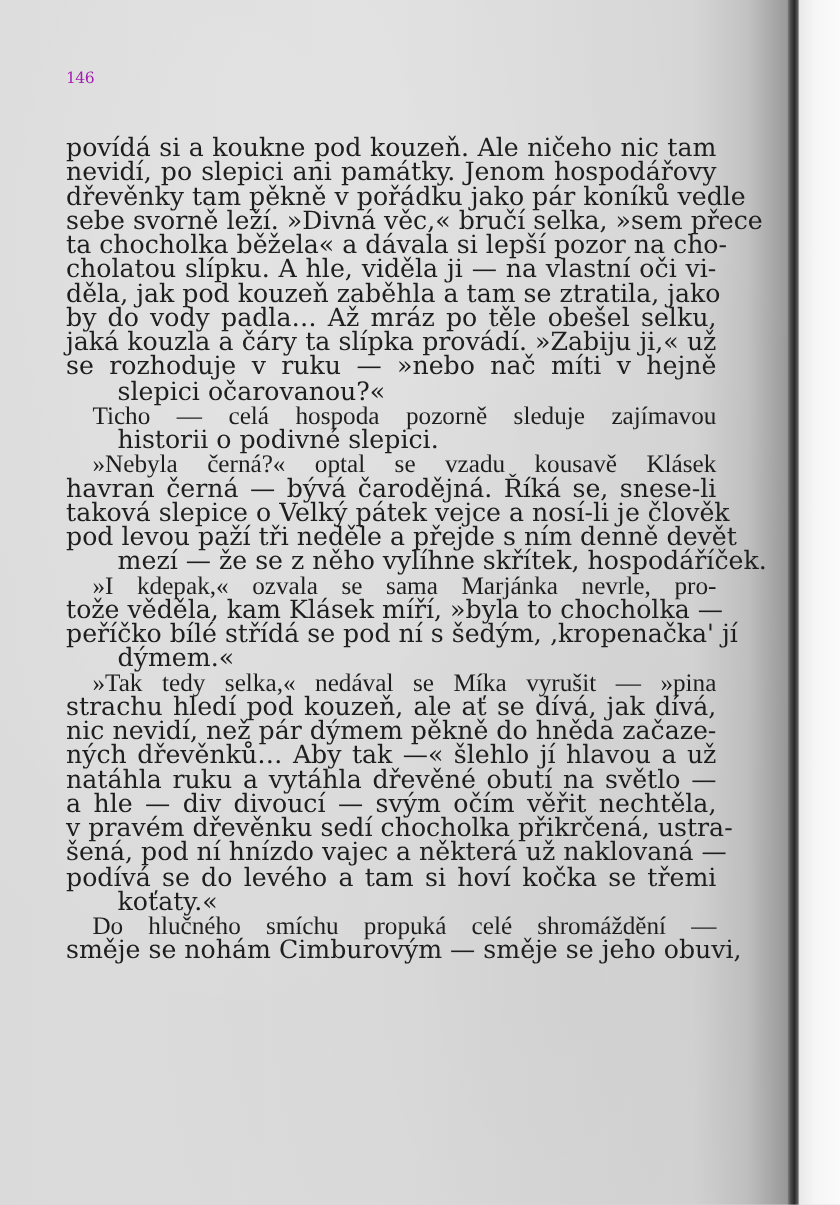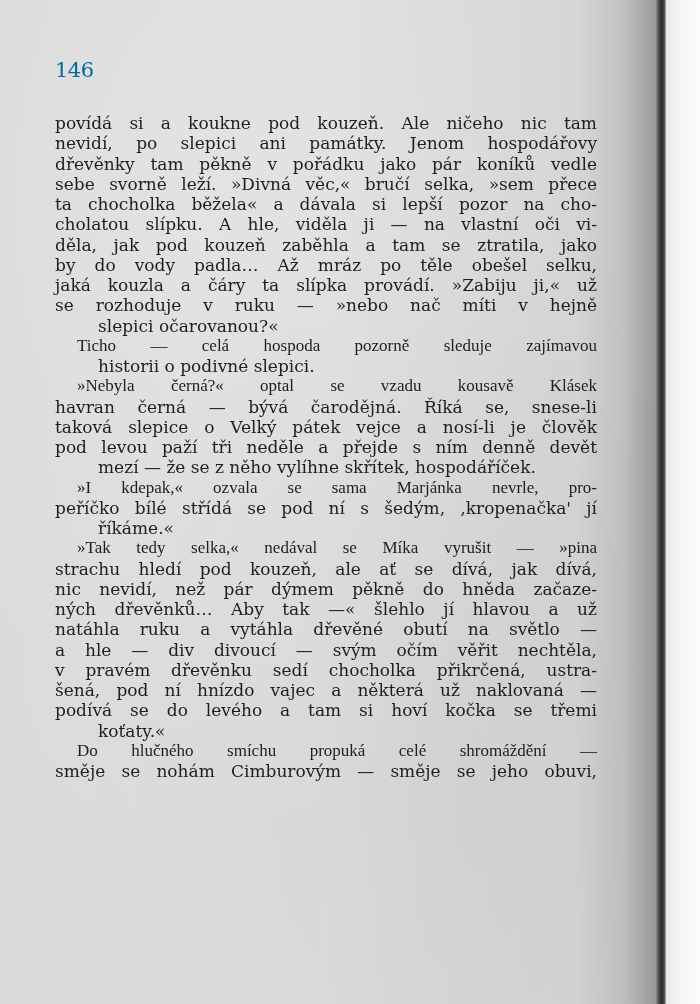--- a/index.html
+++ b/index.html
@@ -38,31 +38,31 @@
       left: 666px;
       top: 0;
       width: 34px;
       height: 1004px;
       background: linear-gradient(90deg, #e9e9e9 0%, #f6f6f6 40%, #fbfbfb 100%);
     }
     .page-number {
       position: absolute;
       left: 55px;
       top: 58px;
-      font-size: 21px;
-      color: #0369a1;
+      font-size: 13px;
+      color: #a21caf;
       letter-spacing: -0.5px;
     }
     .text-block {
       position: absolute;
       left: 55px;
       top: 113px;
       width: 542px;
       color: #1e1e1e;
-      font-size: 17px;
+      font-size: 21px;
       line-height: 20.25px;
     }
     .line {
       display: block;
       white-space: nowrap;
       text-align: justify;
       text-align-last: justify;
       height: 20.25px;
     }
     .line.last {
@@ -96,22 +96,23 @@
     <span class="line">se rozhoduje v ruku — »nebo nač míti v hejně</span>
     <span class="line last">slepici očarovanou?«</span>
     <span class="line indent">Ticho — celá hospoda pozorně sleduje zajímavou</span>
     <span class="line last">historii o podivné slepici.</span>
     <span class="line indent">»Nebyla černá?« optal se vzadu kousavě Klásek</span>
     <span class="line">havran černá — bývá čarodějná. Říká se, snese-li</span>
     <span class="line">taková slepice o Velký pátek vejce a nosí-li je člověk</span>
     <span class="line">pod levou paží tři neděle a přejde s ním denně devět</span>
     <span class="line last">mezí — že se z něho vylíhne skřítek, hospodáříček.</span>
     <span class="line indent">»I kdepak,« ozvala se sama Marjánka nevrle, pro-</span>
+    <span class="line">tože věděla, kam Klásek míří, »byla to chocholka —</span>
     <span class="line">peříčko bílé střídá se pod ní s šedým, ‚kropenačka' jí</span>
-    <span class="line last">říkáme.«</span>
+    <span class="line last">dýmem.«</span>
     <span class="line indent">»Tak tedy selka,« nedával se Míka vyrušit — »pina</span>
     <span class="line">strachu hledí pod kouzeň, ale ať se dívá, jak dívá,</span>
     <span class="line">nic nevidí, než pár dýmem pěkně do hněda začaze-</span>
     <span class="line">ných dřevěnků… Aby tak —« šlehlo jí hlavou a už</span>
     <span class="line">natáhla ruku a vytáhla dřevěné obutí na světlo —</span>
     <span class="line">a hle — div divoucí — svým očím věřit nechtěla,</span>
     <span class="line">v pravém dřevěnku sedí chocholka přikrčená, ustra-</span>
     <span class="line">šená, pod ní hnízdo vajec a některá už naklovaná —</span>
     <span class="line">podívá se do levého a tam si hoví kočka se třemi</span>
     <span class="line last">koťaty.«</span>

